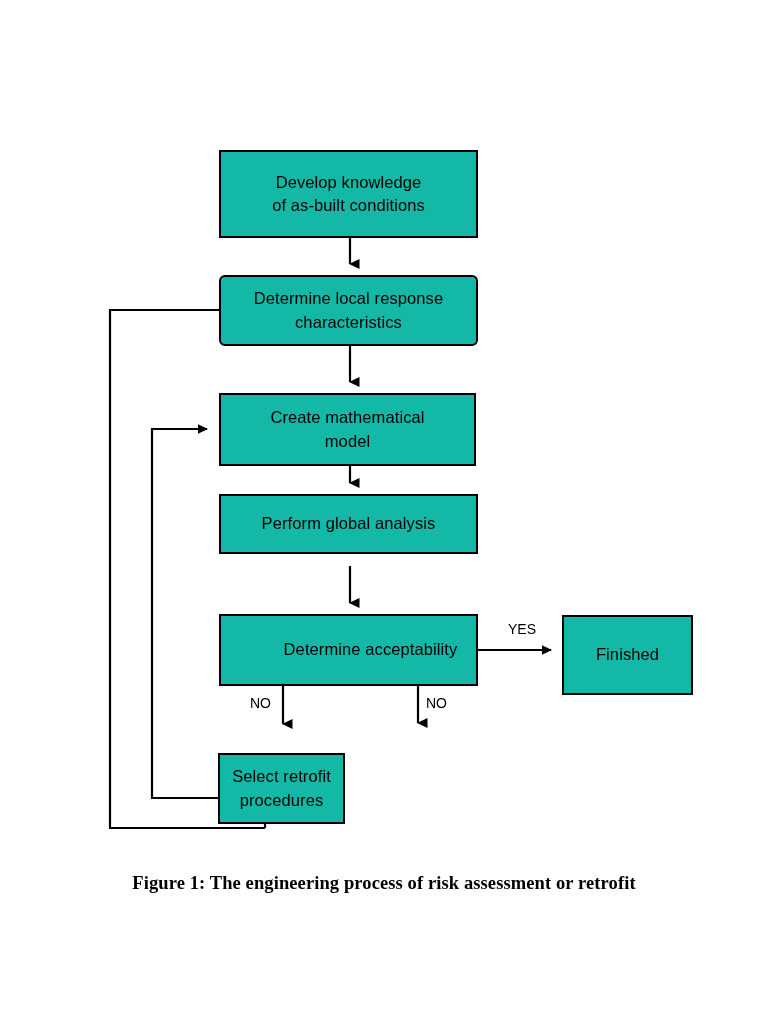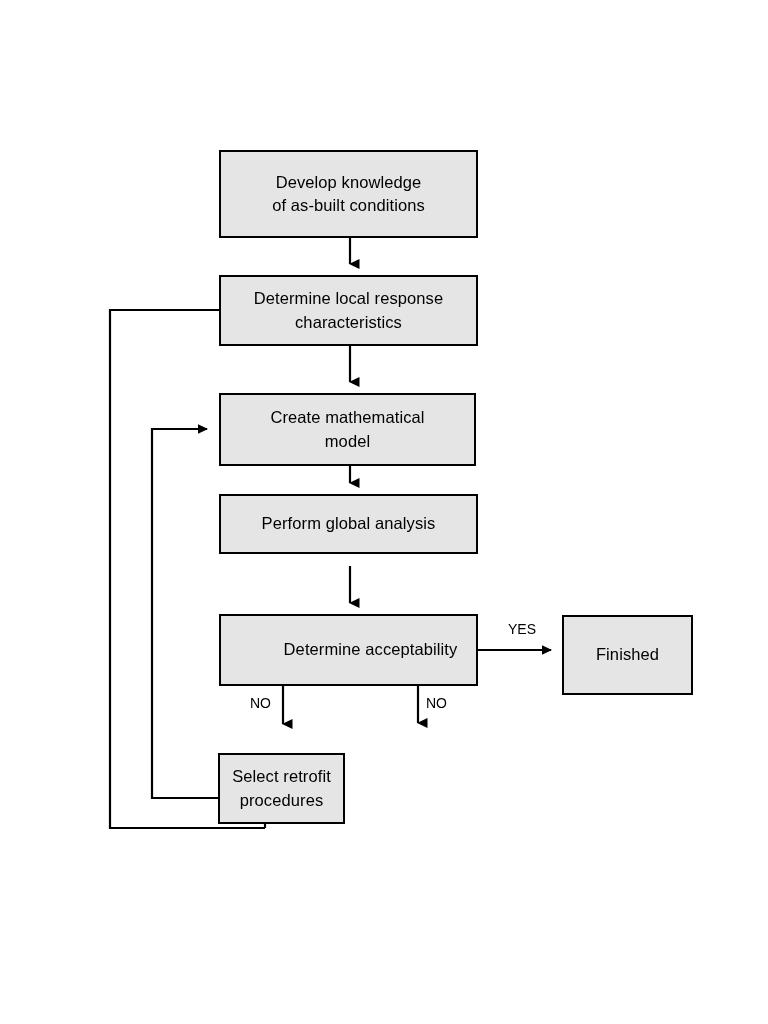--- a/index.html
+++ b/index.html
@@ -31,21 +31,21 @@
     width: 768px;
     height: 1024px;
     display: block;
   }
 
   
   .node {
     position: absolute;
     box-sizing: border-box;
     border: 2px solid #000000;
-    background: #e5e5e5;
+    background: #14b8a6;
     display: flex;
     align-items: center;
     justify-content: center;
     text-align: center;
   }
   .node-label {
     font-family: "Liberation Sans", sans-serif;
     font-size: 16.5px;
     line-height: 1.42;
     letter-spacing: 0.1px;
@@ -117,21 +117,21 @@
       <path d="M 219 310 L 110 310 L 110 828 L 265 828"></path>
       <line x1="265" y1="828" x2="265" y2="816" marker-end="url(#arrow-up)"></line>
     </g>
   </svg>
 
   <div class="node" style="left:219px; top:150px; width:259px; height:88px;">
     <span class="node-label">Develop knowledge
 of as-built conditions</span>
   </div>
 
-  <div class="node" style="left:219px; top:275px; width:259px; height:71px;">
+  <div class="node" style="left:219px; top:275px; width:259px; height:71px;border-radius:6px;">
     <span class="node-label">Determine local response
 characteristics</span>
   </div>
 
   <div class="node" style="left:219px; top:393px; width:257px; height:73px;">
     <span class="node-label">Create mathematical
 model</span>
   </div>
 
   <div class="node" style="left:219px; top:494px; width:259px; height:60px;">
@@ -151,14 +151,15 @@
 procedures</span>
   </div>
 
 
   <div class="edge-label" style="left:508px; top:622px;">YES</div>
 
   <div class="edge-label" style="left:250px; top:696px;">NO</div>
 
   <div class="edge-label" style="left:426px; top:696px;">NO</div>
 
+  <div id="caption">Figure 1:  The engineering process of risk assessment or retrofit</div>
 
 </div>
 
 </body></html>

